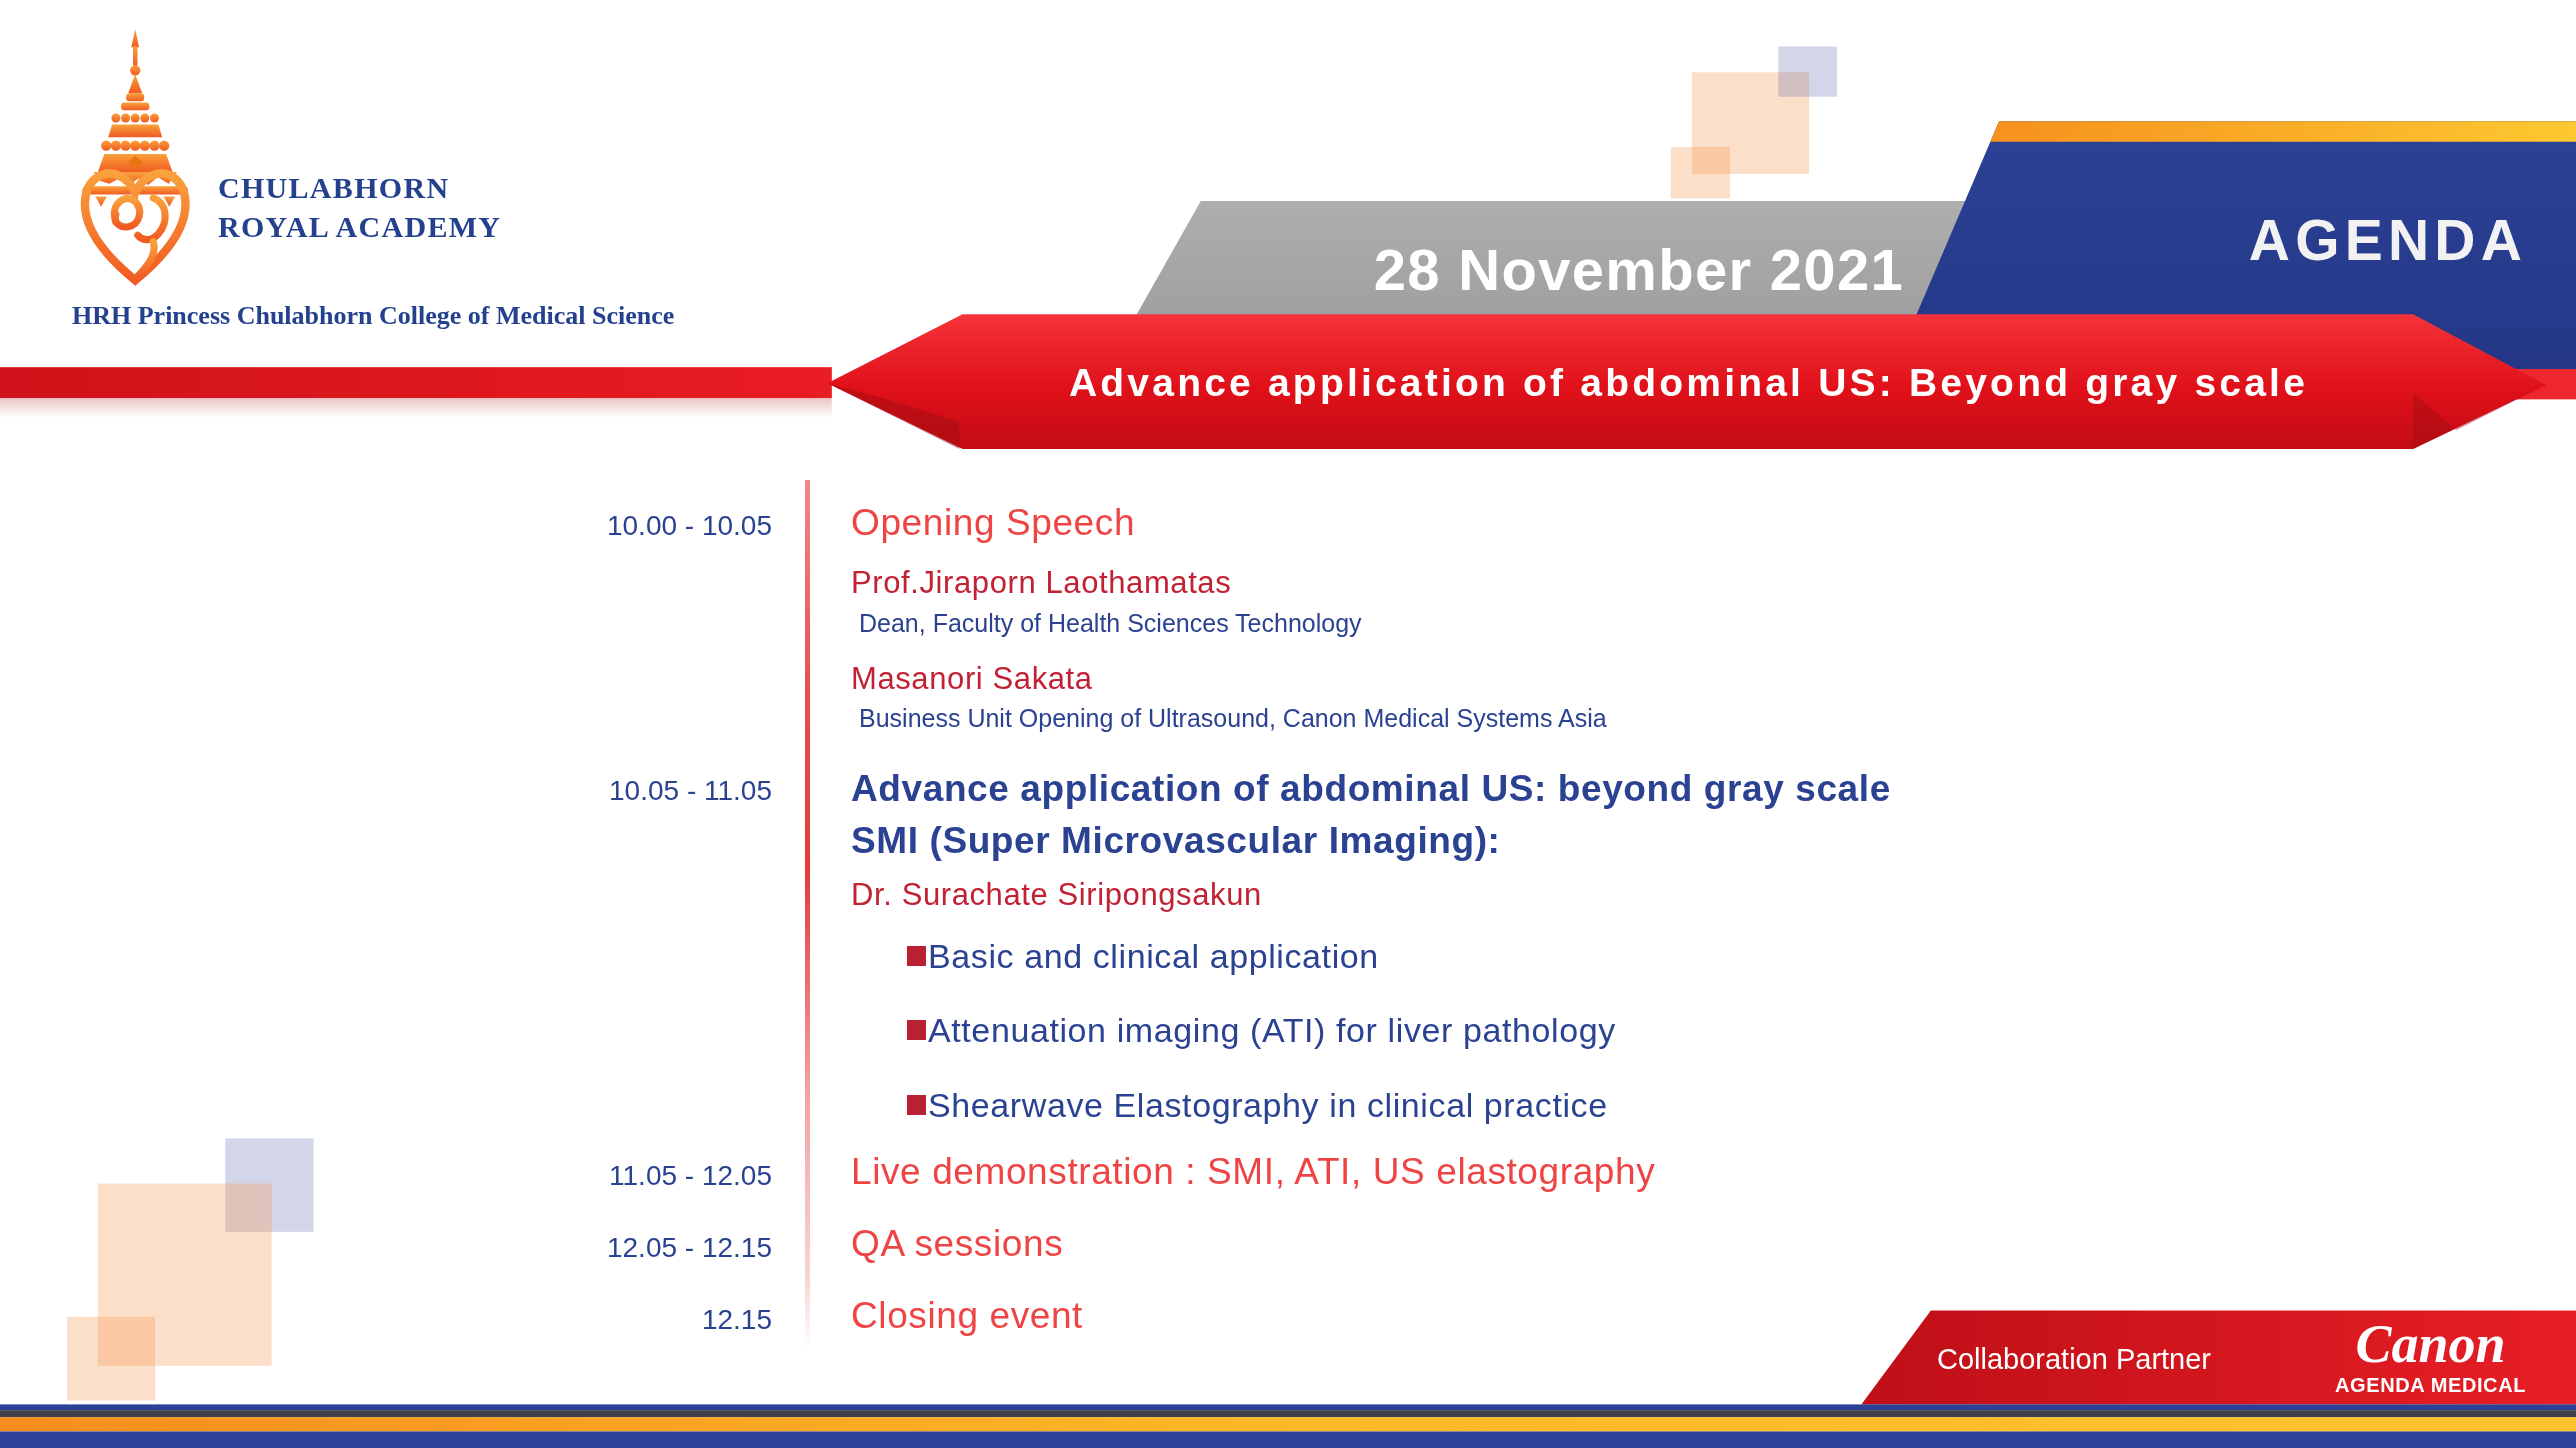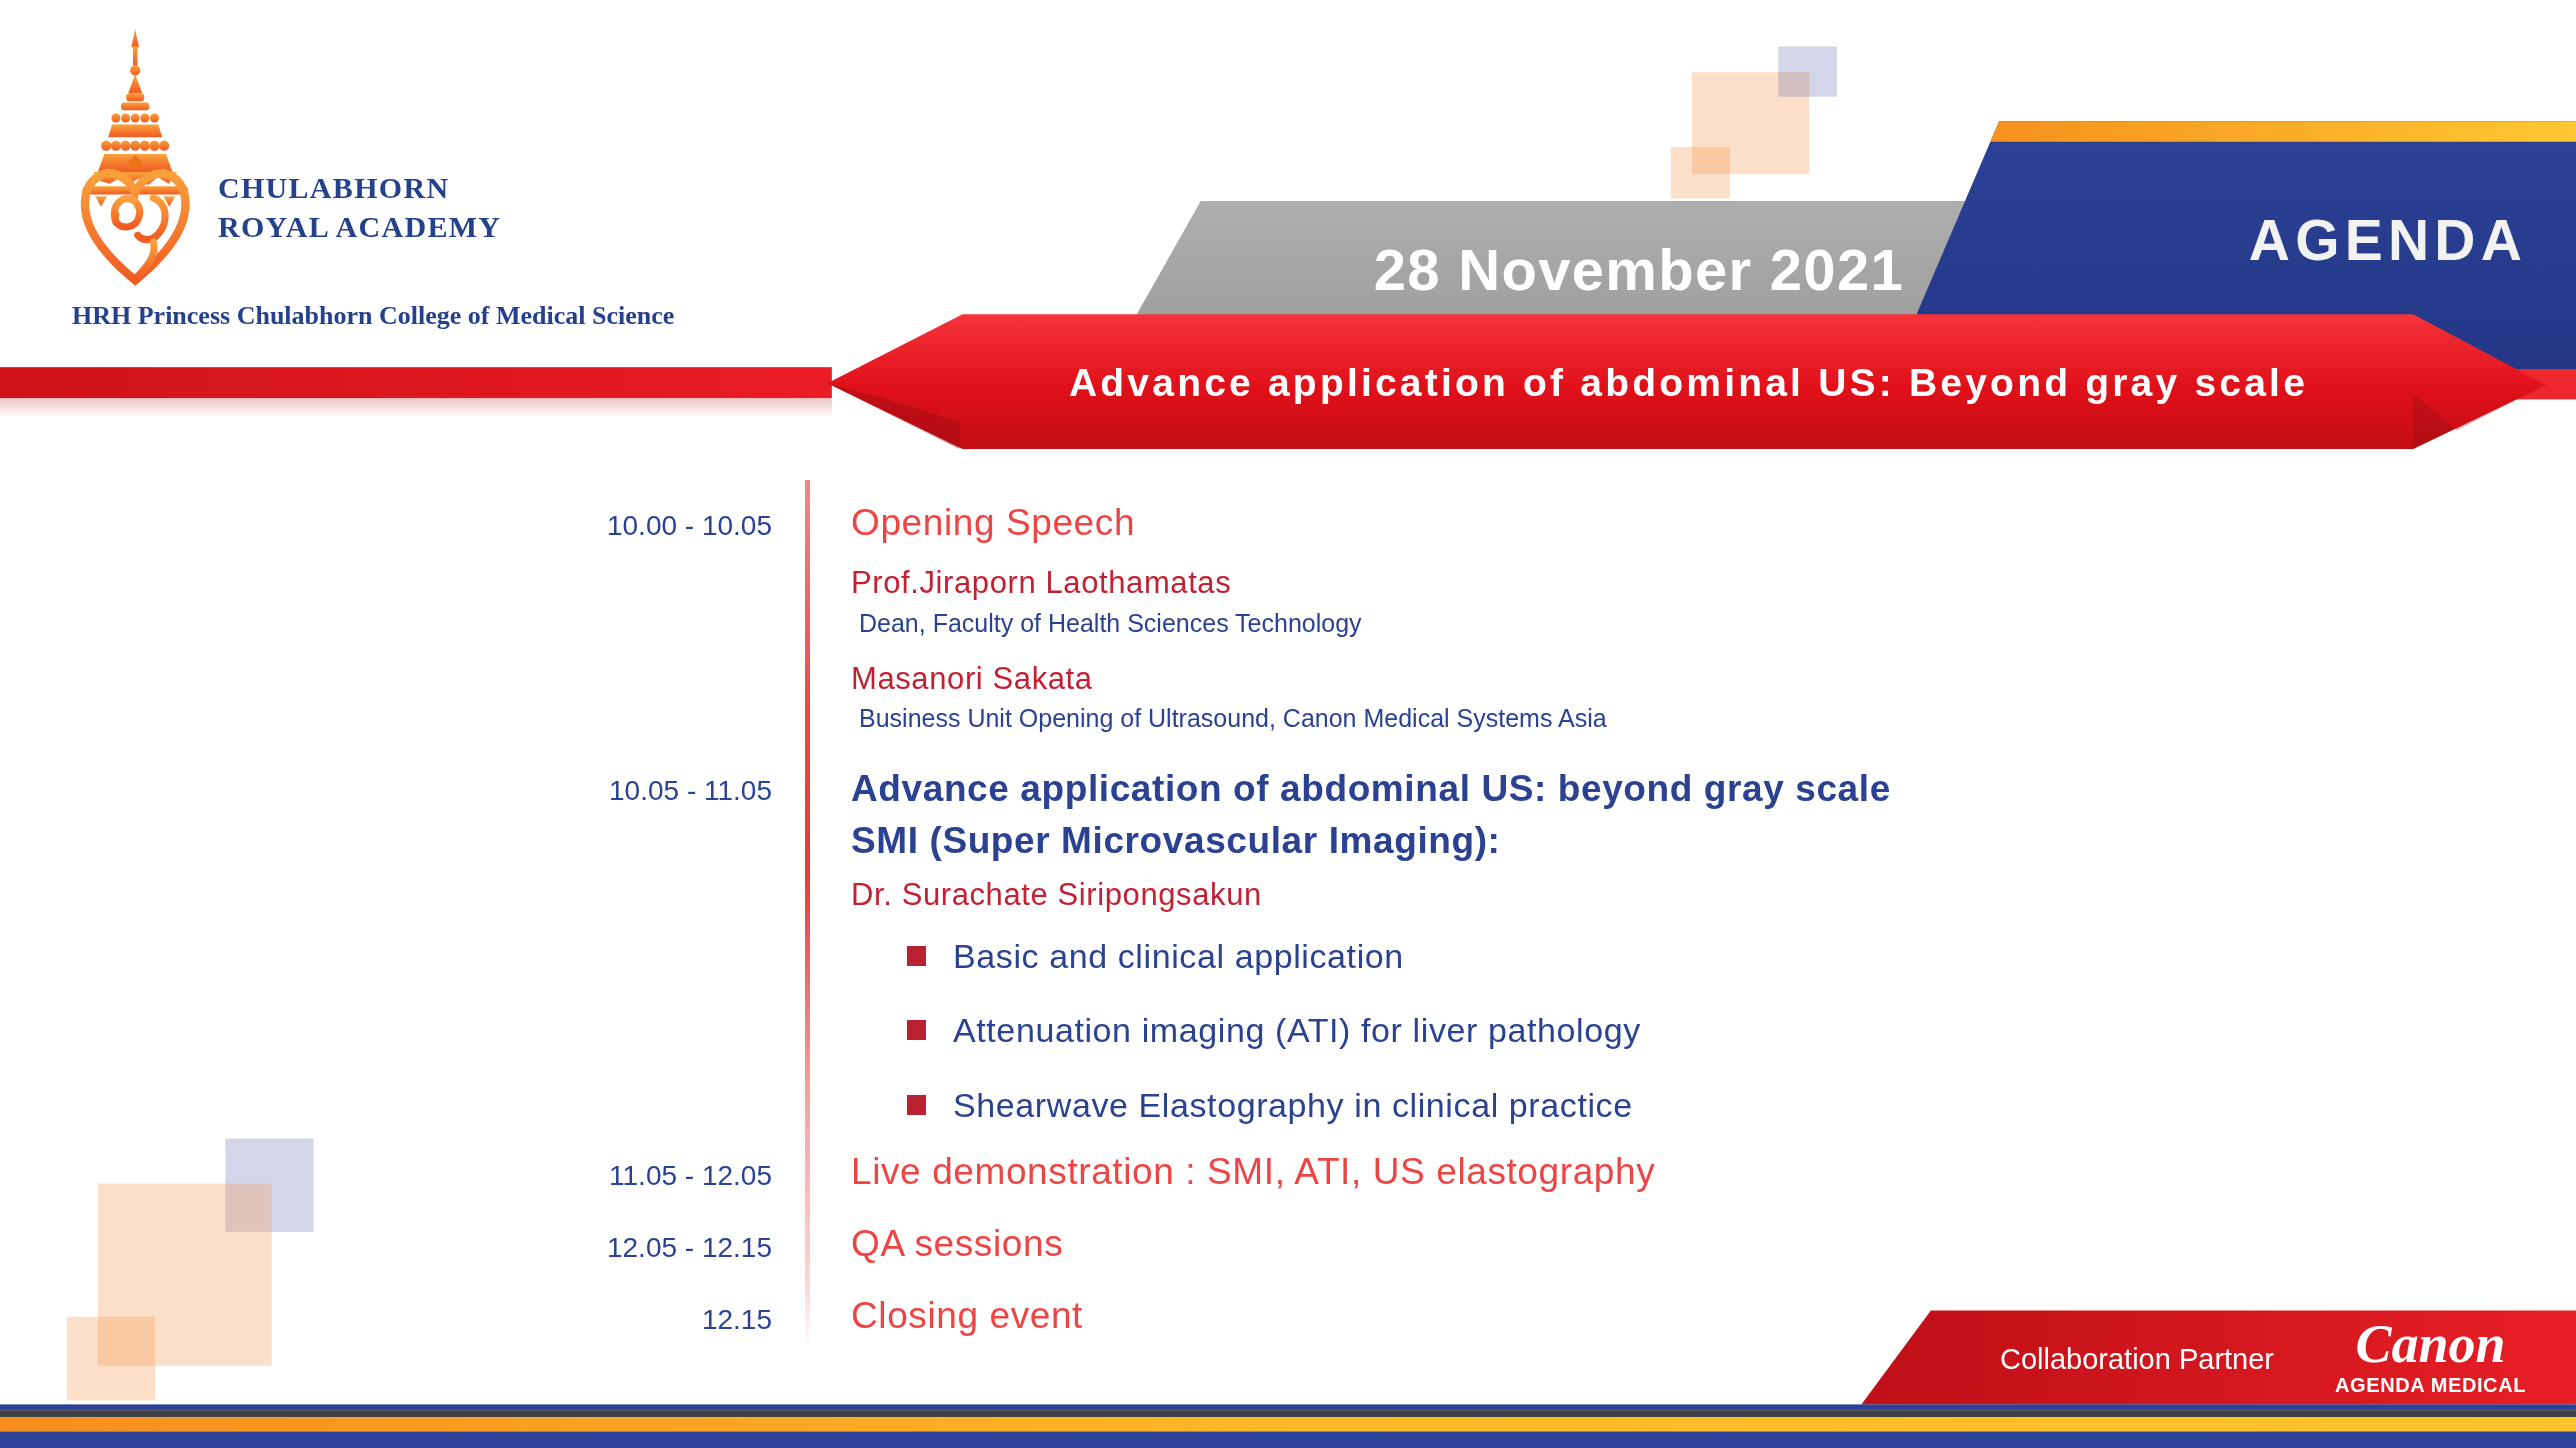--- a/index.html
+++ b/index.html
@@ -64,31 +64,31 @@
   .speaker {
     position:absolute; left:851px; color:#c22033; font-size:31px;
     letter-spacing:0.6px; white-space:nowrap;
   }
   .role {
     position:absolute; left:851px; color:#2a4291; font-size:25px;
     white-space:nowrap;
     margin-left:8px;
   }
   .topic-text {
-    position:absolute; left:953px; color:#2a4291; font-size:34px;
+    position:absolute; left:928px; color:#2a4291; font-size:34px;
     letter-spacing:0.6px; white-space:nowrap;
   }
   .topic-bullet {
     position:absolute; left:907px; width:19.3px; height:20px;
     background:#b92031;
   }
 
   
   .collab-label {
-    position:absolute; left:1931px; top:1343px; width:412px;
+    position:absolute; left:1868px; top:1343px; width:412px;
     text-align:center; color:#ffffff; font-size:29px; white-space:nowrap;
   }
   .canon-logo {
     position:absolute; left:2337px; top:1317px; width:187px;
     text-align:center; color:#ffffff; font-size:54px; font-weight:bold;
     font-family:"Liberation Serif", serif; font-style:italic; line-height:54px;
     white-space:nowrap;
   }
   .canon-sub {
     position:absolute; left:2334px; top:1374px; width:193px;

